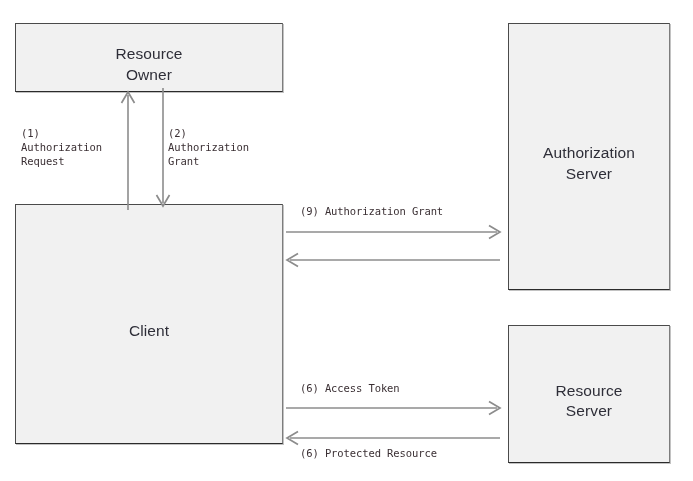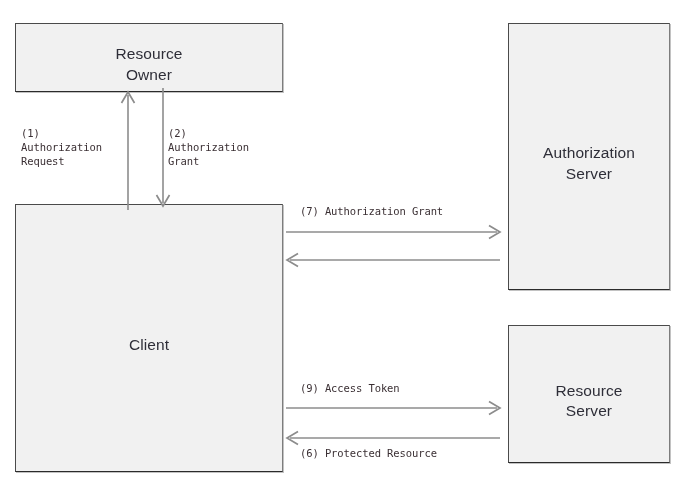--- a/index.html
+++ b/index.html
@@ -35,21 +35,21 @@
     font-family: "Liberation Sans", sans-serif;
     font-size: 15.5px;
     line-height: 1.32;
     color: #2e2e38;
     letter-spacing: 0.1px;
     white-space: pre-line;
     margin-top: 14px;
   }
 
   #box-resource-owner { left: 15px;  top: 23px;  width: 268px; height: 69px;  }
-  #box-client         { left: 15px;  top: 204px; width: 268px; height: 268px; }
+  #box-client         { left: 15px;  top: 204px; width: 268px; height: 240px; }
   #box-auth-server    { left: 508px; top: 23px;  width: 162px; height: 267px; }
   #box-resource-server{ left: 508px; top: 325px; width: 162px; height: 138px; }
 
   
   .step-label {
     position: absolute;
     font-family: "DejaVu Sans Mono", monospace;
     font-size: 10.5px;
     line-height: 14px;
     color: #3a2f33;
@@ -146,17 +146,17 @@
     <line class="arrow-line" x1="214" y1="10" x2="4" y2="10"></line>
     <polyline class="arrow-head" points="12,3.5 1,10 12,16.5"></polyline>
   </svg>
 
   <div class="step-label" id="label-1">(1)
 Authorization
 Request</div>
   <div class="step-label" id="label-2">(2)
 Authorization
 Grant</div>
-  <div class="step-label" id="label-3">(7) Authorization Grant</div>
-  <div class="step-label" id="label-5">(9) Access Token</div>
+  <div class="step-label" id="label-3">(9) Authorization Grant</div>
+  <div class="step-label" id="label-5">(6) Access Token</div>
   <div class="step-label" id="label-6">(6) Protected Resource</div>
 
 </div>
 
 </body></html>

